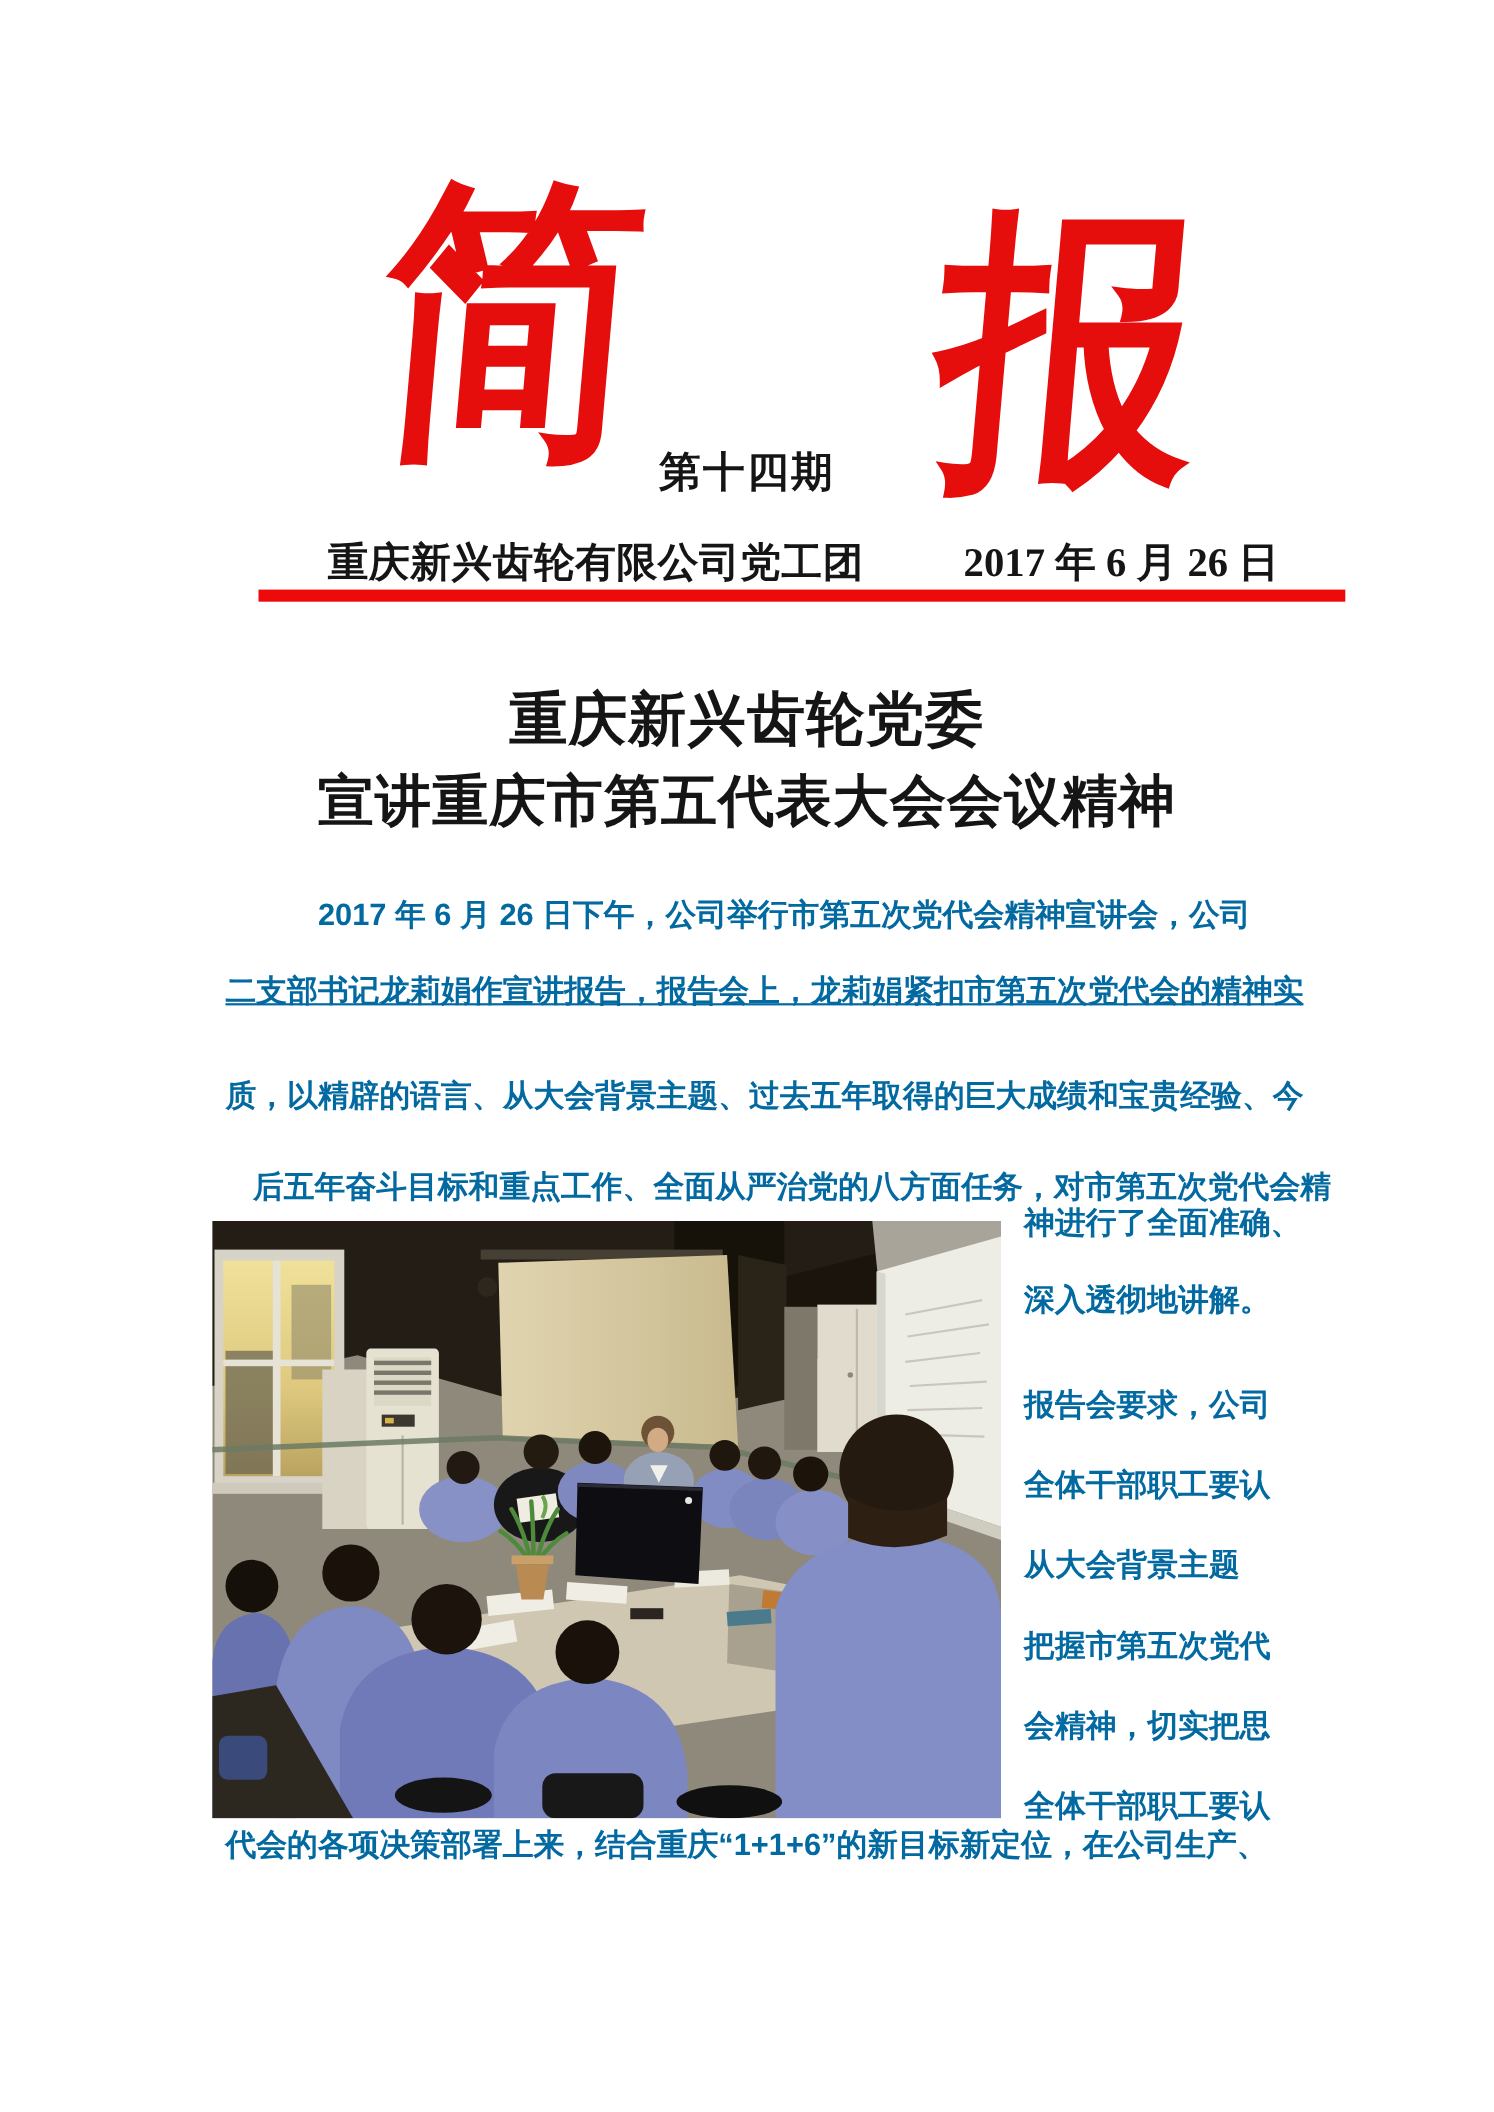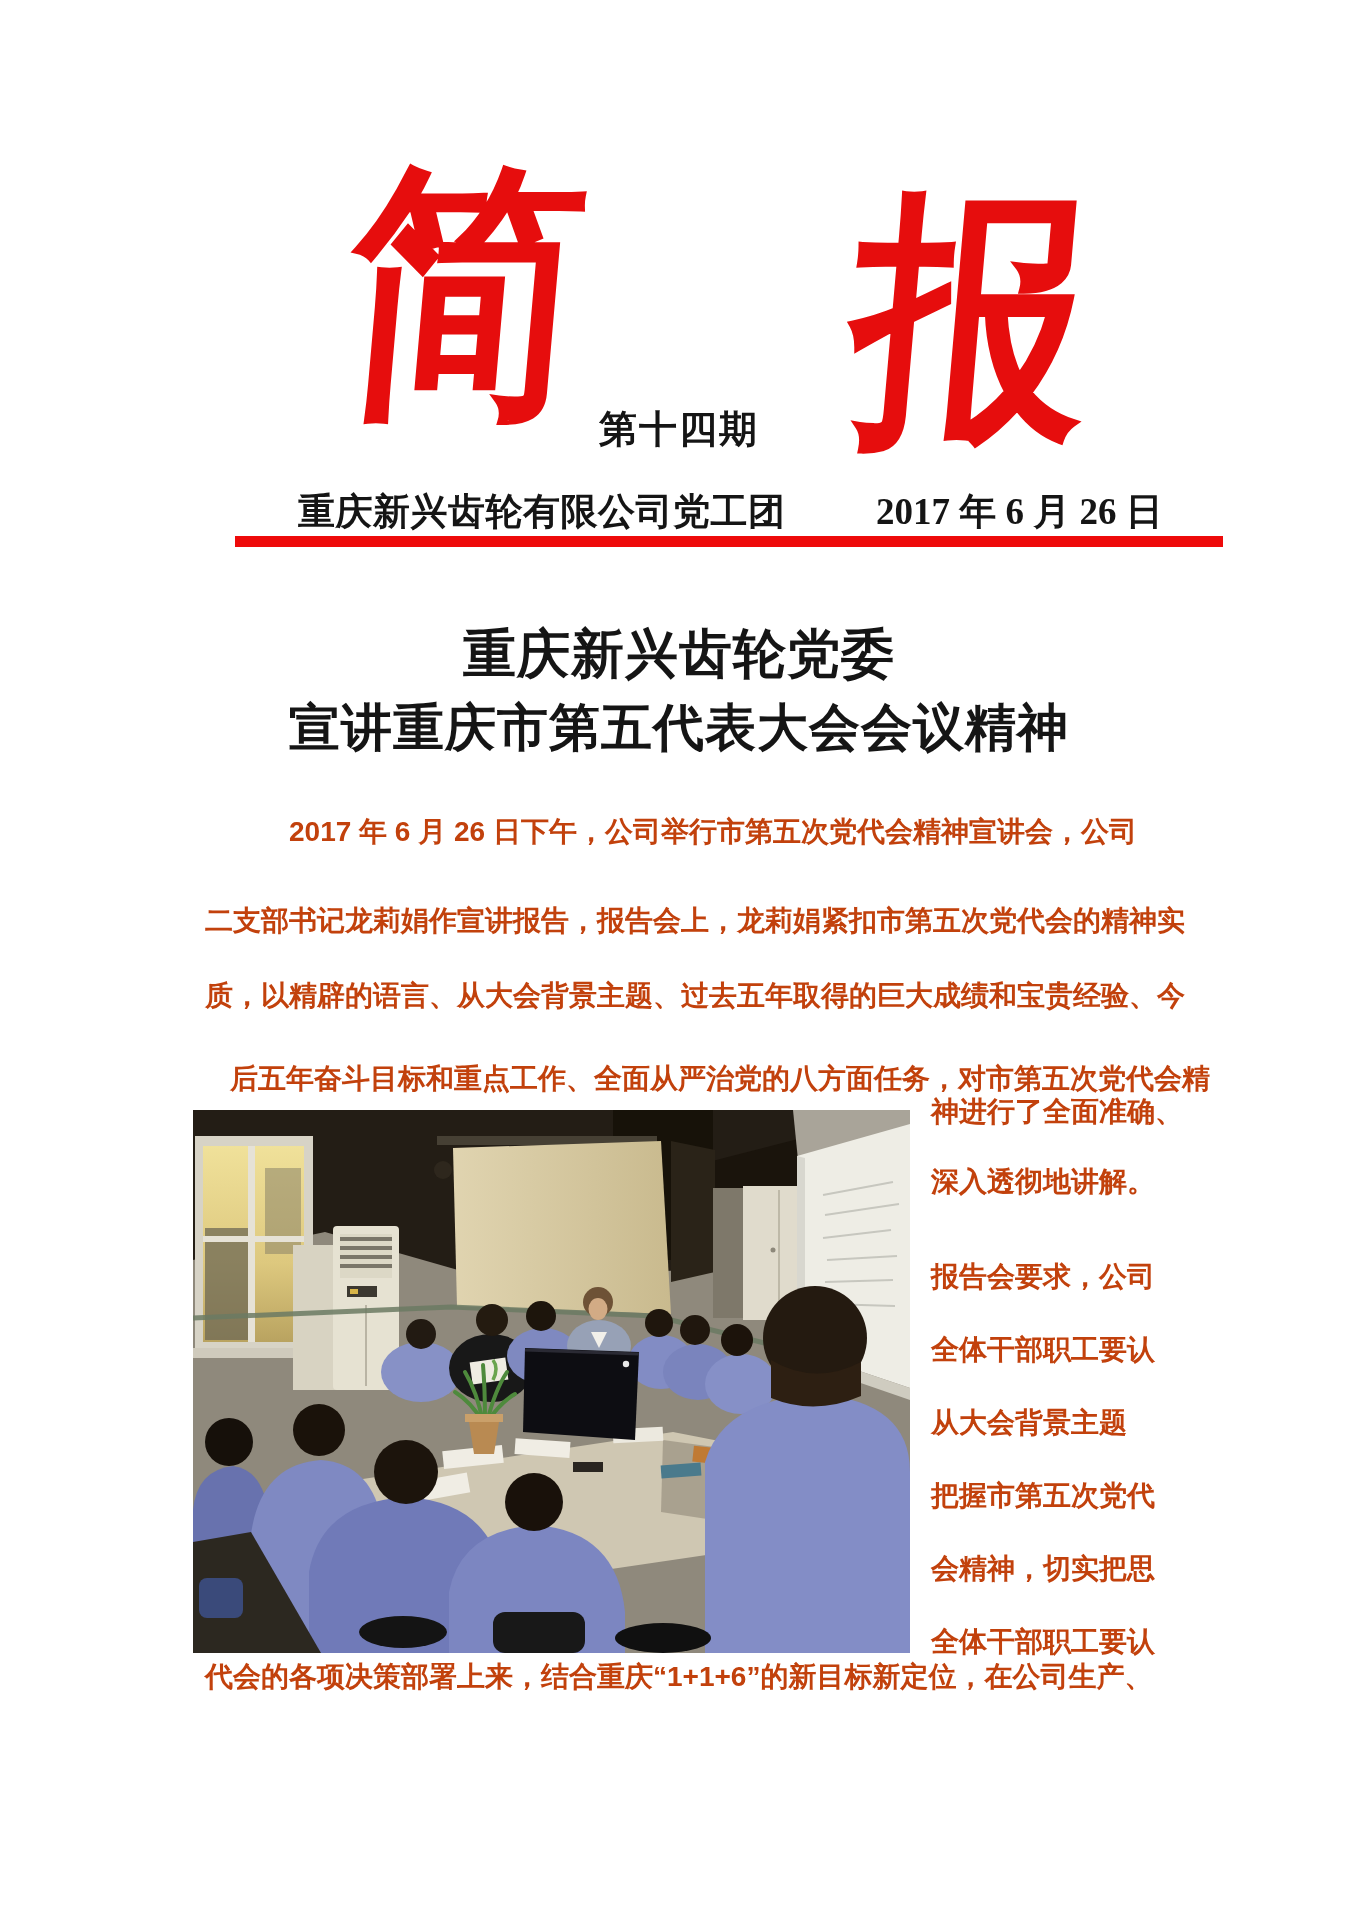--- a/index.html
+++ b/index.html
@@ -29,24 +29,24 @@
   
   .headline {
     position:absolute; left:0; width:100%; text-align:center; font-weight:bold;
     white-space:nowrap; letter-spacing:1px;
   }
   .headline-1 { top:619px; font-size:53px; }
   .headline-2 { top:694px; font-size:51px; }
   
   .bodyline {
     position:absolute; left:205px; font-size:28px; font-weight:bold;
-    letter-spacing:0px; white-space:nowrap; color:#c2410c;
+    letter-spacing:0px; white-space:nowrap; color:#0369a1;
   }
   .fl0 { top:813px; padding-left:84px; }
-  .fl1 { top:902px; }
+  .fl1 { top:882px;text-decoration:underline; }
   .fl2 { top:977px; }
   .fl3 { top:1060px;margin-left:25px; }
   .rc  { left:931px; }
   .rc0 { top:1093px; } .rc1 { top:1163px; } .rc2 { top:1258px; } .rc3 { top:1331px; }
   .rc4 { top:1404px; } .rc5 { top:1477px; } .rc6 { top:1550px; } .rc7 { top:1623px; }
   .bl0 { top:1658px; }
   .bl1 { top:1757px; }
   
   .photo { position:absolute; left:193px; top:1110px; width:717px; height:543px; }
   .photo svg { display:block; width:100%; height:100%; }

